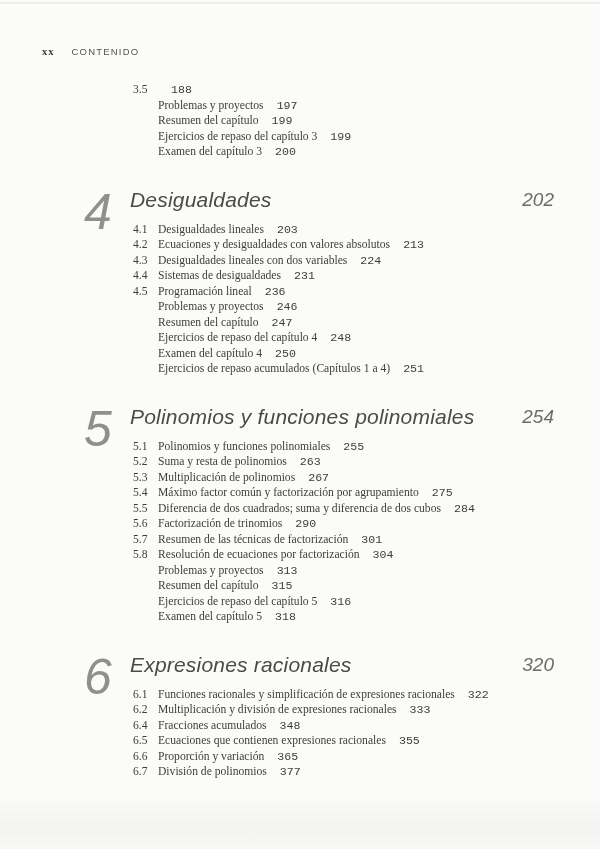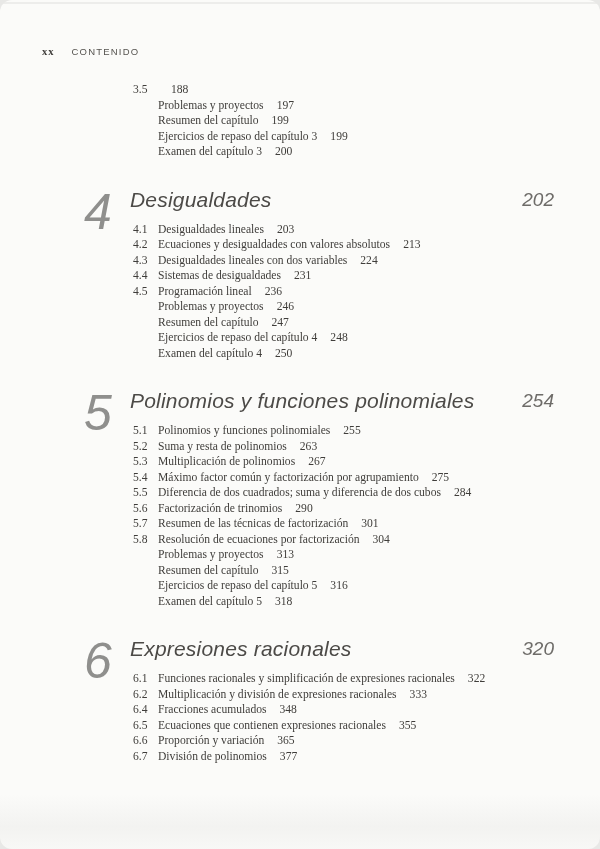--- a/index.html
+++ b/index.html
@@ -7,21 +7,20 @@
     position: relative;
     width: 600px;
     height: 849px;
     margin: 0 auto;
     background: #fbfbf9;
     overflow: hidden;
     font-family: "Liberation Serif", serif;
     color: #3f3d3a;
     box-sizing: border-box;
     padding-top: 46px;
-    border-radius: 12px;
   }
   .page::before {            
     content: "";
     position: absolute;
     top: 2px; left: 0; right: 0;
     height: 2px;
     background: rgba(120,120,115,0.10);
   }
   .bottom-shade {            
     position: absolute;
@@ -58,21 +57,21 @@
   .toc-row {
     display: flex;
     align-items: baseline;
     height: 15.5px;
     font-size: 11.6px;
     line-height: 15.5px;
     white-space: nowrap;
   }
   .row-num { width: 25px; flex: 0 0 25px; }
   .row-label { }
-  .row-page { margin-left: 13px; }
+  .row-page { margin-left: 13px; font-family: Liberation Mono, monospace; }
   .chapter {
     position: relative;
     margin-top: 28px;
     padding-left: 133px;
     padding-right: 30px;
   }
   .ch-head {
     position: relative;
     height: 27px;
     margin-bottom: 7px;
@@ -187,20 +186,25 @@
           <div class="toc-row">
     <span class="row-num"></span>
     <span class="row-label">Ejercicios de repaso del capítulo 4</span>
     <span class="row-page">248</span>
   </div>
           <div class="toc-row">
     <span class="row-num"></span>
     <span class="row-label">Examen del capítulo 4</span>
     <span class="row-page">250</span>
   </div>
+          <div class="toc-row">
+    <span class="row-num"></span>
+    <span class="row-label">Ejercicios de repaso acumulados (Capítulos 1 a 4)</span>
+    <span class="row-page">251</span>
+  </div>
         </div>
   </section>
       <section class="chapter">
     <div class="ch-head">
       <span class="ch-num">5</span>
       <span class="ch-title">Polinomios y funciones polinomiales</span>
       <span class="ch-page">254</span>
     </div>
     <div class="ch-items">
           <div class="toc-row">

